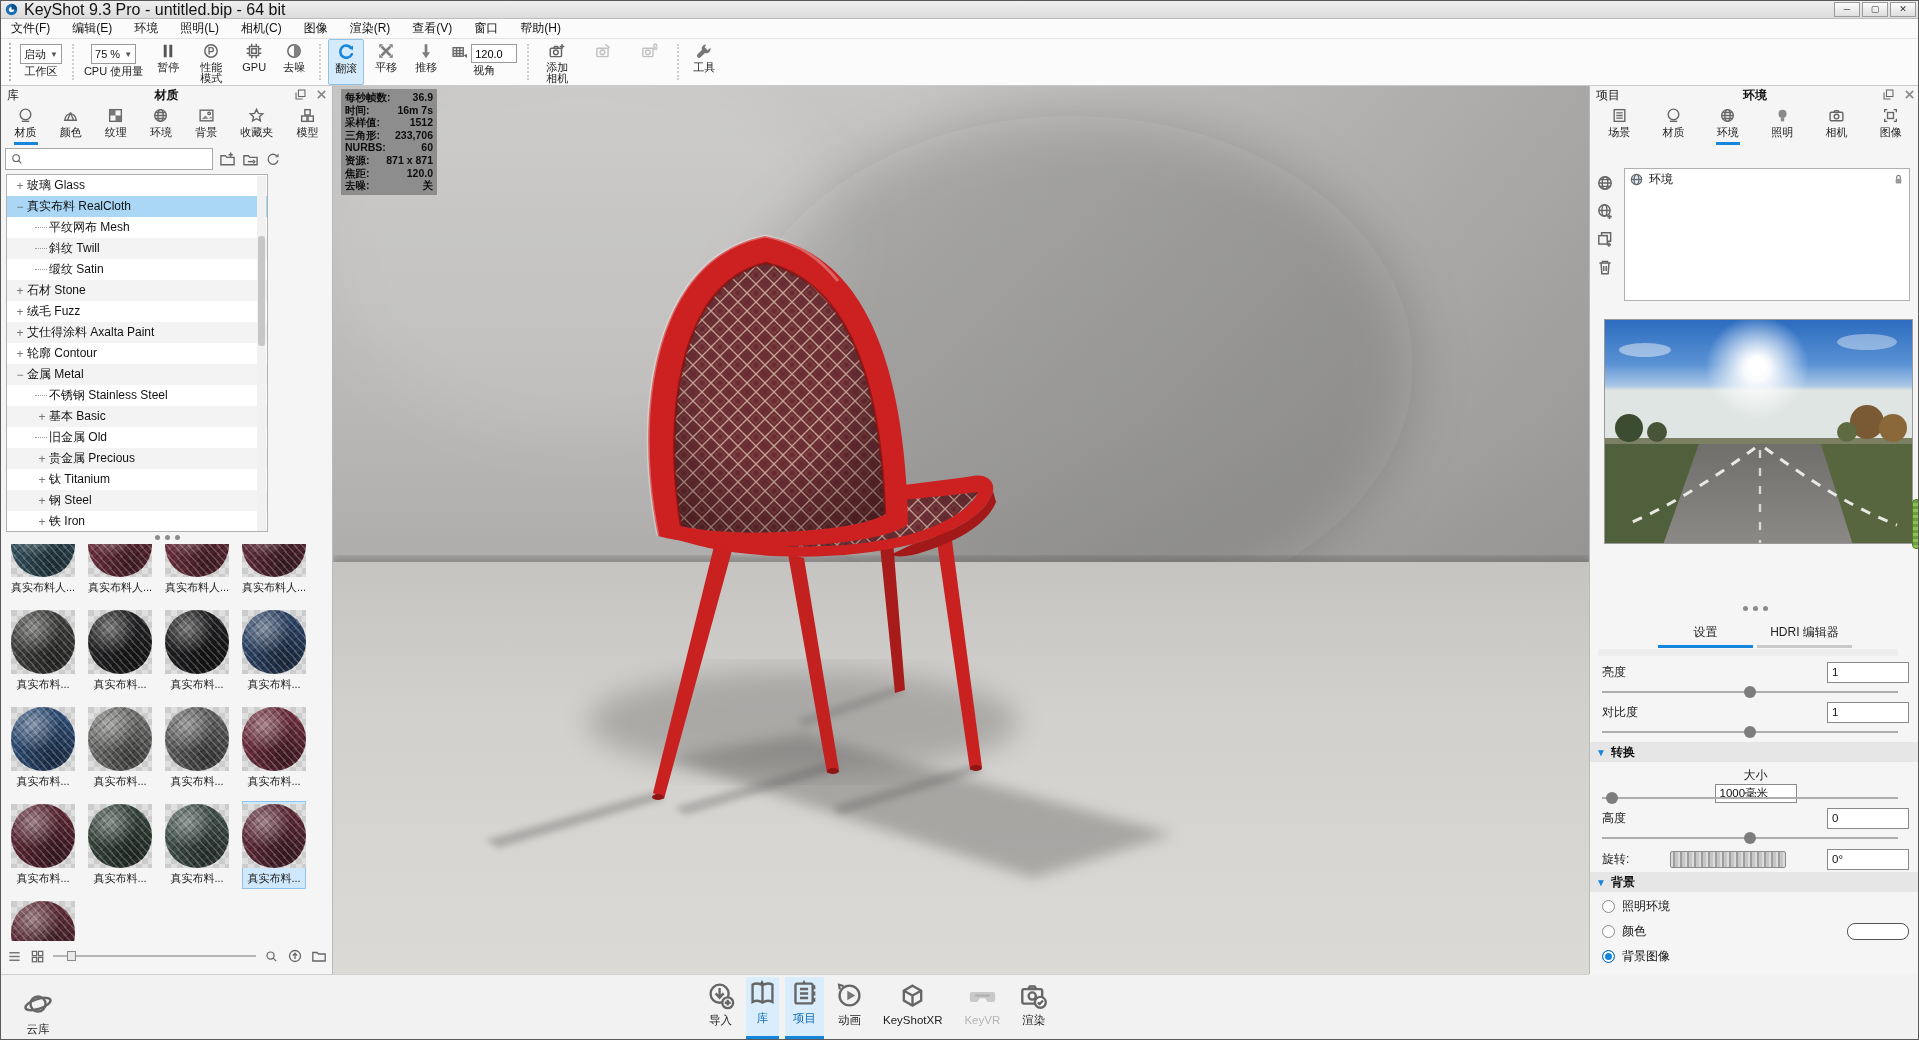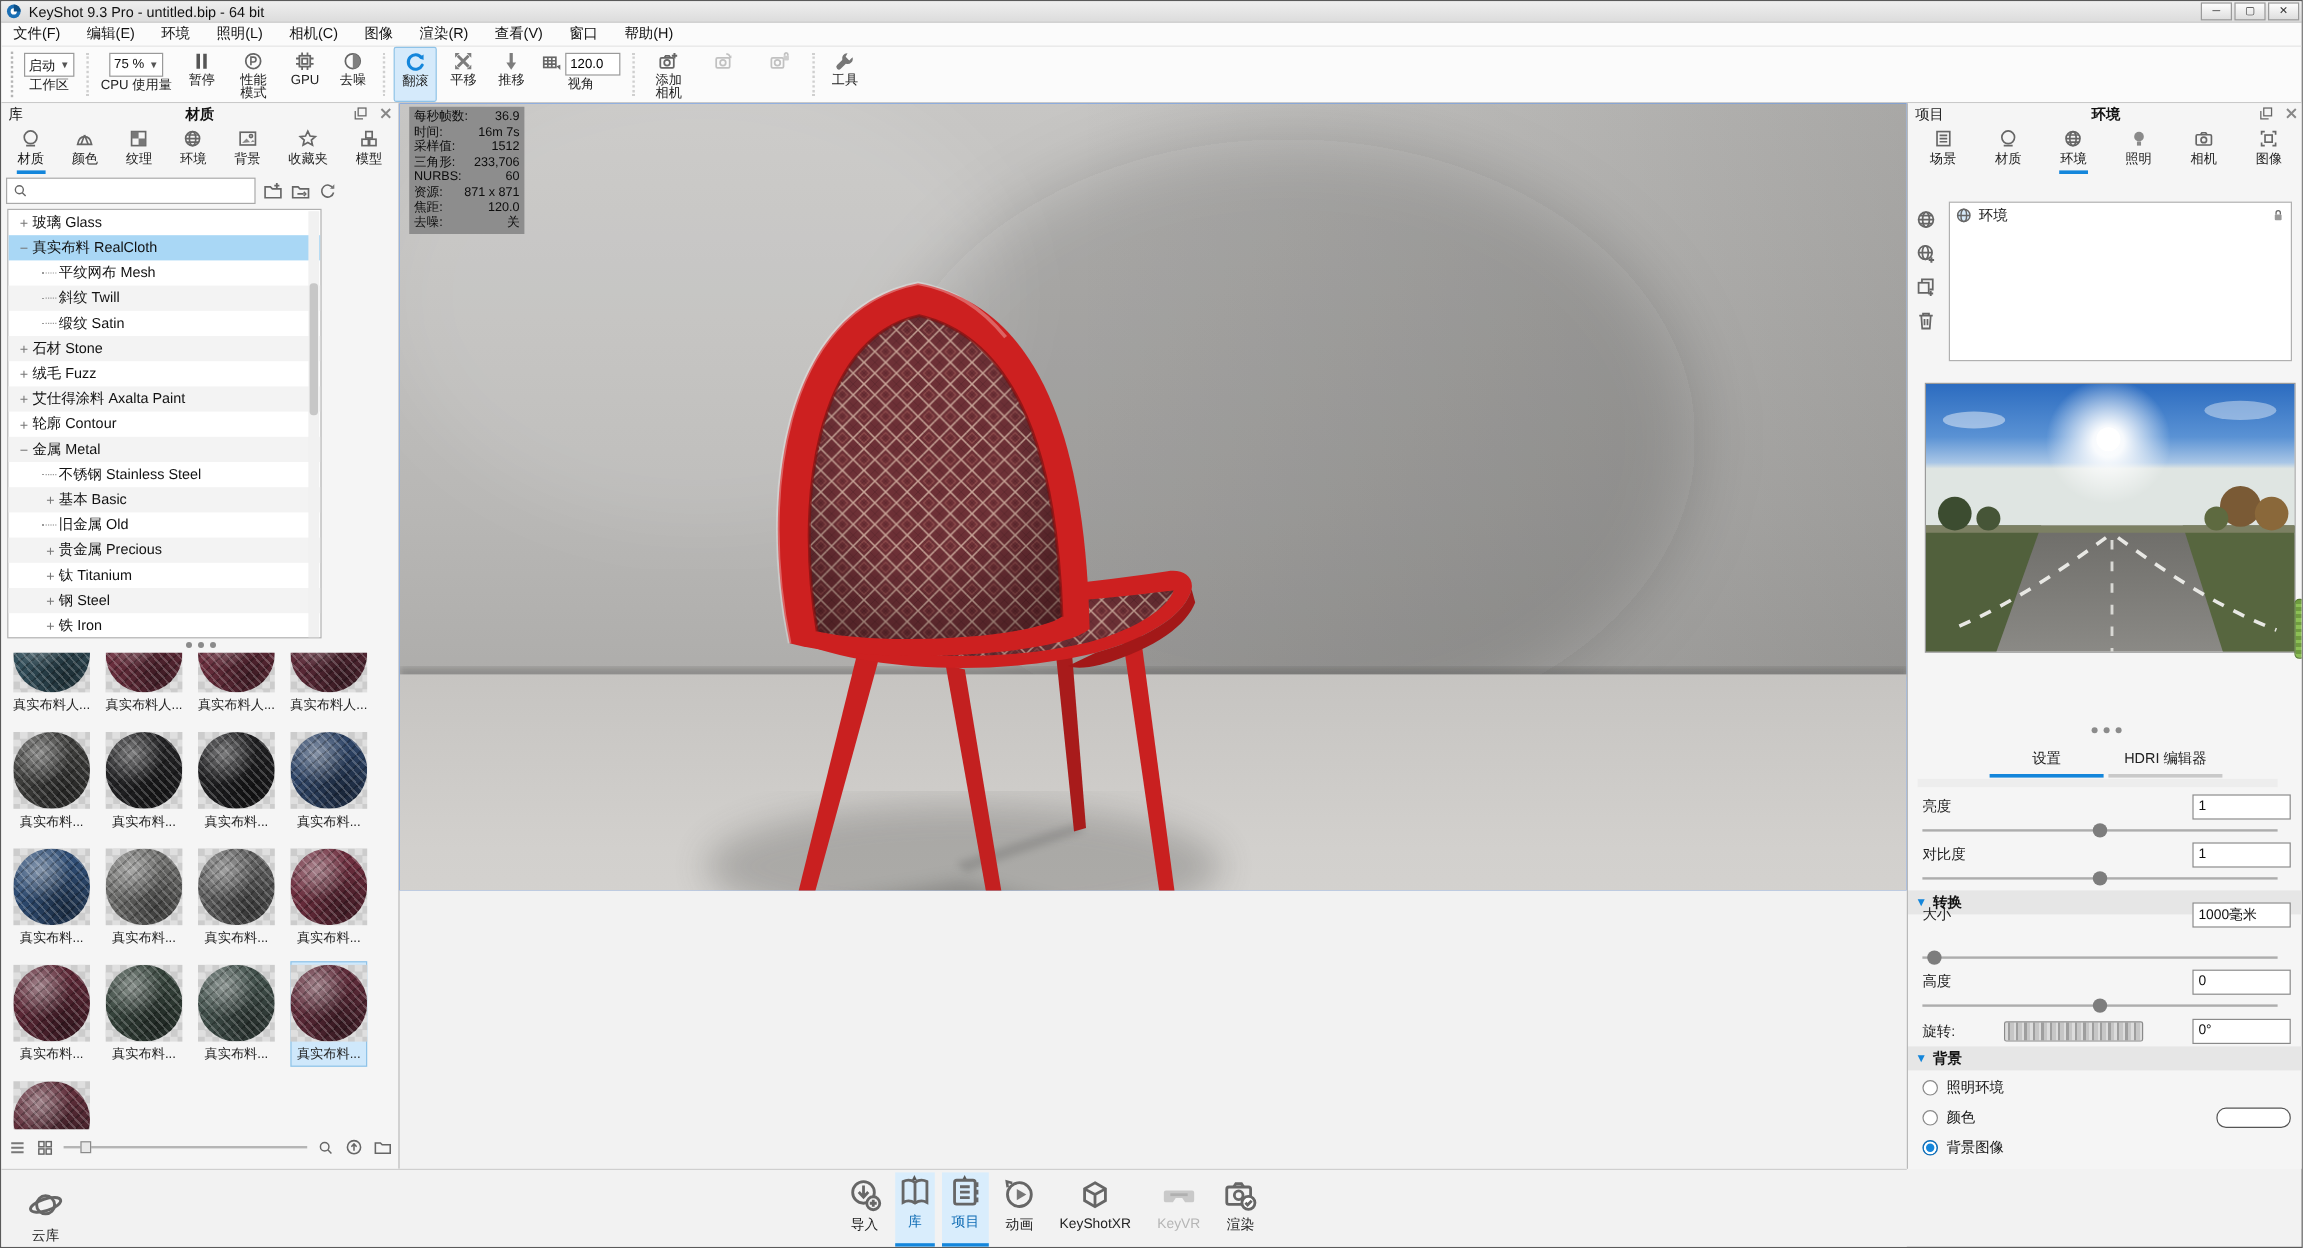--- a/index.html
+++ b/index.html
@@ -4,21 +4,21 @@
 <style>
   html,body{margin:0;padding:0;background:#888;}
   *{box-sizing:border-box;font-family:"Liberation Sans","DejaVu Sans",sans-serif;}
   #app{position:relative;width:1919px;height:1040px;background:#f2f2f2;overflow:hidden;border:1px solid #5a5a5a;font-size:12px;color:#111;}
   .abs{position:absolute;}
   .row{display:flex;align-items:center;}
   svg{display:block;}
   .ic{stroke:#666;fill:none;stroke-width:1.3;}
   
   .titlebar{position:absolute;left:0;top:0;width:100%;height:18px;background:linear-gradient(#efefef,#dcdcdc);display:flex;align-items:center;padding:0 4px;border-bottom:1px solid #bdbdbd;}
-  .titlebar .apptitle{margin-left:6px;font-size:12px;color:#111;}
+  .titlebar .apptitle{margin-left:6px;font-size:16px;color:#111;}
   .winbtns{position:absolute;right:2px;top:1px;display:flex;gap:2px;}
   .winbtn{width:26px;height:15px;border:1px solid #9a9a9a;background:linear-gradient(#fdfdfd,#dedede);font-size:9px;line-height:13px;text-align:center;color:#333;}
   
   .menubar{position:absolute;left:0;top:18px;width:100%;height:20px;background:#fbfbfb;display:flex;align-items:center;gap:22px;padding:0 10px;border-bottom:1px solid #e3e3e3;}
   .menuitem{color:#111;}
   
   .toolbar{position:absolute;left:0;top:38px;width:100%;height:47px;background:#fbfbfb;border-bottom:1px solid #c9c9c9;display:flex;align-items:stretch;padding-left:8px;}
   .grip{width:5px;margin:4px 3px 4px 0;border-left:2px dotted #b5b5b5;}
   .tsep{width:1px;margin:5px 7px;border-left:2px dotted #cfcfcf;}
   .tgroup{display:flex;align-items:stretch;gap:4px;}
@@ -61,21 +61,21 @@
     background-image:
       repeating-linear-gradient(48deg, rgba(255,255,255,.20) 0 1.6px, rgba(0,0,0,0) 1.6px 5.4px),
       repeating-linear-gradient(-42deg, rgba(0,0,0,.22) 0 1.6px, rgba(0,0,0,0) 1.6px 6.4px),
       radial-gradient(circle at 34% 28%, rgba(255,255,255,.42), rgba(255,255,255,0) 42%),
       radial-gradient(circle at 68% 80%, rgba(0,0,0,.45), rgba(0,0,0,0) 62%);}
   .tname{font-size:11px;color:#222;margin-top:3px;white-space:nowrap;}
   .libfooter{position:absolute;left:0;top:857px;width:332px;height:26px;display:flex;align-items:center;gap:8px;padding:0 6px;}
   .zslider{flex:1;height:2px;background:#b5b5b5;position:relative;}
   .zslider .zs{position:absolute;left:14px;top:-4px;width:9px;height:10px;background:#e8e8e8;border:1px solid #8a8a8a;}
   
-  .viewport{position:absolute;left:332px;top:85px;width:1256px;height:656px;background:#3b82f6;overflow:hidden;}
+  .viewport{position:absolute;left:332px;top:85px;width:1256px;height:888px;background:#4d7c0f;overflow:hidden;font-weight:bold;}
   .stats{position:absolute;left:8px;top:3px;width:96px;background:rgba(137,137,137,.93);padding:2px 4px 3px;}
   .stats .srow{display:flex;justify-content:space-between;font-size:10.5px;line-height:12.6px;color:#0d0d0d;white-space:nowrap;gap:4px;}
   
   .rpanel{position:absolute;left:1588px;top:85px;width:331px;height:888px;background:#f5f5f5;border-left:1px solid #b9b9b9;}
   .envtoolcol{position:absolute;left:6px;top:88px;display:flex;flex-direction:column;gap:10px;}
   .envlist{position:absolute;left:34px;top:82px;width:286px;height:133px;background:#fff;border:1px solid #b0b0b0;}
   .envitem{display:flex;align-items:center;height:21px;padding:0 4px;gap:5px;}
   .envitem .sp{flex:1;}
   .hdri{position:absolute;left:14px;top:233px;width:309px;height:225px;border:1px solid #9a9a9a;overflow:hidden;}
   .greenbar{position:absolute;left:322px;top:413px;width:9px;height:50px;border-radius:4px;background:repeating-linear-gradient(180deg,#6f9c3f 0 3px,#8cbf55 3px 6px);border:1px solid #557a2e;}
@@ -938,21 +938,21 @@
     <div class="pslider" style="top:640px;">
         <div class="trk"></div>
         <div class="th" style="left:142px;"></div>
       </div>
 
     <div class="sechead" style="top:656px;">
       <span class="chev">▼</span>
       <span>转换</span>
     </div>
 
-    <div class="prow" style="top:665px;">
+    <div class="prow" style="top:681px;flex-direction:column;">
       <span class="plabel">大小</span>
       <div class="pinput">1000毫米</div>
     </div>
     <div class="pslider" style="top:706px;">
         <div class="trk"></div>
         <div class="th" style="left:4px;"></div>
       </div>
 
     <div class="prow" style="top:721px;">
       <span class="plabel">高度</span>

